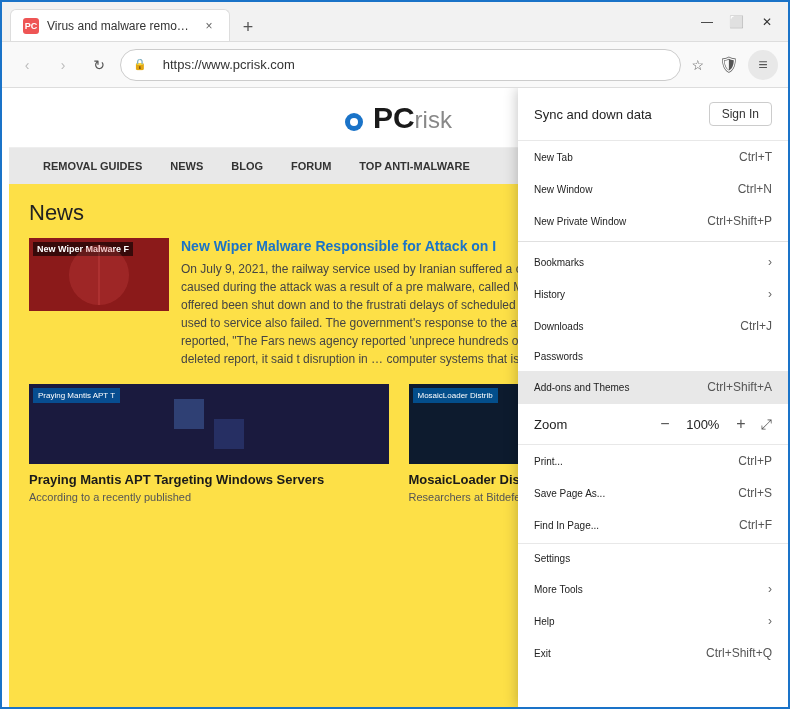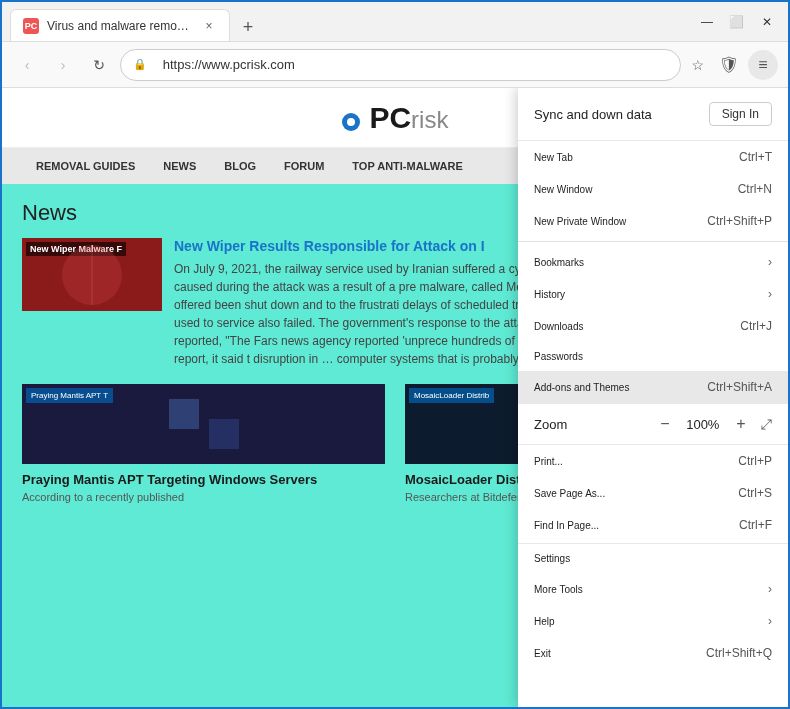--- a/index.html
+++ b/index.html
@@ -71,21 +71,22 @@
     .star-btn { color: #555; font-size: 14px; cursor: pointer; padding: 4px; }
     .toolbar-icons { display: flex; gap: 4px; }
     .toolbar-icon { width: 30px; height: 30px; display: flex; align-items: center; justify-content: center; border-radius: 50%; cursor: pointer; color: #555; font-size: 16px; }
     .toolbar-icon.active { background: #e8e8e8; }
 
     
     .webpage {
       flex: 1;
       position: relative;
       overflow: hidden;
-      background: #5eead4;
+      background: #fde047;
+      margin-left: 7px;
     }
     .page-content {
       width: 100%;
       height: 100%;
       overflow: hidden;
     }
 
     
     .site-header {
       background: #fff;
@@ -263,21 +264,21 @@
 
         <div class="news-item">
           <div class="news-thumb">
             <span class="news-thumb-label">New Wiper Malware F</span>
             <svg width="120" height="80" viewBox="0 0 120 80" style="opacity:0.3;">
               <circle cx="60" cy="40" r="30" fill="#cc4444"></circle>
               <line x1="60" y1="10" x2="60" y2="70" stroke="#ff6666" stroke-width="2"></line>
             </svg>
           </div>
           <div class="news-body">
-            <div class="news-title">New Wiper Results Responsible for Attack on I</div>
+            <div class="news-title">New Wiper Malware Responsible for Attack on I</div>
             <div class="news-text">On July 9, 2021, the railway service used by Iranian suffered a cyber attack. New research published by chaos caused during the attack was a result of a pre malware, called Meteor. The attack resulted in both services offered been shut down and to the frustrati delays of scheduled trains. Further, the electronic tracking system used to service also failed. The government's response to the attack was at odds w saying. The Guardian reported, "The Fars news agency reported 'unprece hundreds of trains delayed or canceled. In the now-deleted report, it said t disruption in … computer systems that is probably due to a cybe...</div>
           </div>
         </div>
 
         <div class="news-cards">
           <div class="news-card">
             <div class="card-thumb card-thumb-1" style="height:80px;margin-bottom:8px;">
               <span class="card-thumb-label">Praying Mantis APT T</span>
               <svg width="90" height="70" viewBox="0 0 90 70" style="opacity:0.5;">
                 <rect x="10" y="10" width="30" height="30" fill="#4466aa"></rect>

